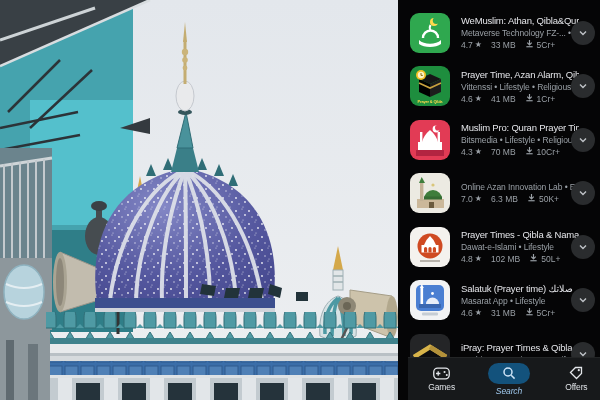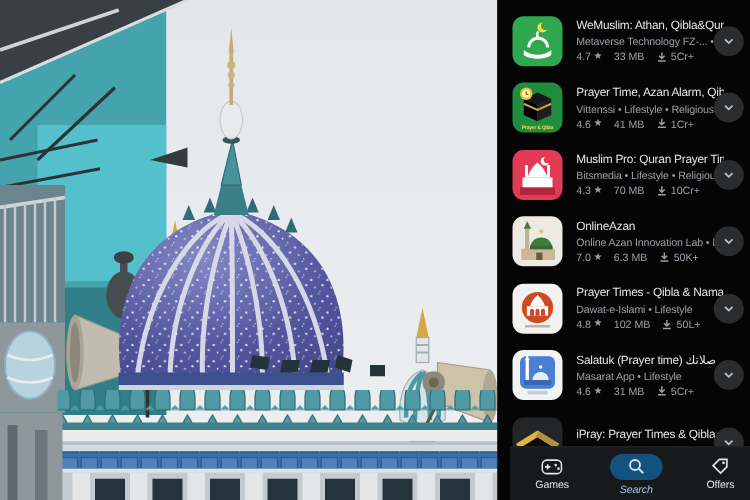--- a/index.html
+++ b/index.html
@@ -8,21 +8,21 @@
   .photo{position:absolute;left:0;top:0;width:398px;height:400px;overflow:hidden;}
   
   .panel{position:absolute;left:398px;top:0;width:202px;height:400px;background:#050506;}
   .applist{position:absolute;left:0;top:0;width:202px;height:400px;padding-top:6px;box-sizing:border-box;}
   .app-row{position:relative;height:53.5px;display:flex;align-items:center;padding-left:12px;box-sizing:border-box;}
   .app-icon{width:40px;height:40px;border-radius:9px;flex:none;overflow:hidden;position:relative;}
   .app-icon svg{display:block;}
   .app-info{width:118px;margin-left:11px;overflow:hidden;}
   .app-title{color:#e4e5e9;font-size:9.5px;line-height:13px;letter-spacing:-0.2px;white-space:nowrap;overflow:hidden;}
   .app-sub{color:#9aa0a6;font-size:8.5px;line-height:12px;letter-spacing:-0.1px;white-space:nowrap;overflow:hidden;}
-  .app-stats{color:#9aa0a6;font-size:8.5px;line-height:12px;display:flex;align-items:center;white-space:nowrap;}
+  .app-stats{color:#9aa0a6;font-size:8.5px;line-height:12px;display:flex;white-space:nowrap;}
   .app-stats .sp{display:inline-block;width:9px;}
   .app-stats .star{font-size:8px;margin-left:2px;color:#9aa0a6;}
   .dlico{margin:0 3px 0 0;}
   .chev{position:absolute;right:5px;top:50%;margin-top:-12px;width:24px;height:24px;border-radius:50%;background:#2a2c2e;display:flex;align-items:center;justify-content:center;}
   
   .nav{position:absolute;left:10px;bottom:0;width:202px;height:42px;background:#17191b;border-top:1px solid #232526;display:flex;align-items:stretch;}
   .nav-item{flex:1;display:flex;flex-direction:column;align-items:center;justify-content:center;gap:2px;}
   .nav-pill{width:42px;height:21px;border-radius:11px;display:flex;align-items:center;justify-content:center;}
   .nav-label{font-size:8.5px;color:#dfe2e6;letter-spacing:-0.1px;}
   .nav-label.active{color:#9ec7ec;font-style:italic;}
@@ -342,21 +342,20 @@
             <rect x="7" y="26" width="27" height="9" fill="#cbb89a"></rect>
             <rect x="10" y="10" width="3.4" height="18" fill="#c2b195"></rect>
             <polygon points="9,10 15,10 11.7,4" fill="#3e7d3b"></polygon>
             <path d="M14 26 a9 9 0 0 1 18 0 Z" fill="#3e7d3b"></path>
             <rect x="14" y="23.5" width="18" height="3" fill="#356b33"></rect>
             <circle cx="23" cy="12" r="1.6" fill="#d9c67a"></circle>
             <rect x="19" y="29" width="5" height="6" fill="#6b5b3e"></rect>
           </svg>
         </div>
         <div class="app-info">
-          <div class="app-title">OnlineAzan</div>
           <div class="app-sub">Online Azan Innovation Lab • Events</div>
           <div class="app-stats">
             <span>7.0</span>
               <span class="star">★</span>
               <span class="sp"></span>
             <span>6.3 MB</span>
               <span class="sp"></span>
             <svg class="dlico" width="9" height="9" viewBox="0 0 10 10">
                 <path d="M5 1 V6 M2.5 4 L5 6.5 L7.5 4" stroke="#9aa0a6" stroke-width="1.3" fill="none"></path>
                 <path d="M1.5 8.6 H8.5" stroke="#9aa0a6" stroke-width="1.3"></path>

